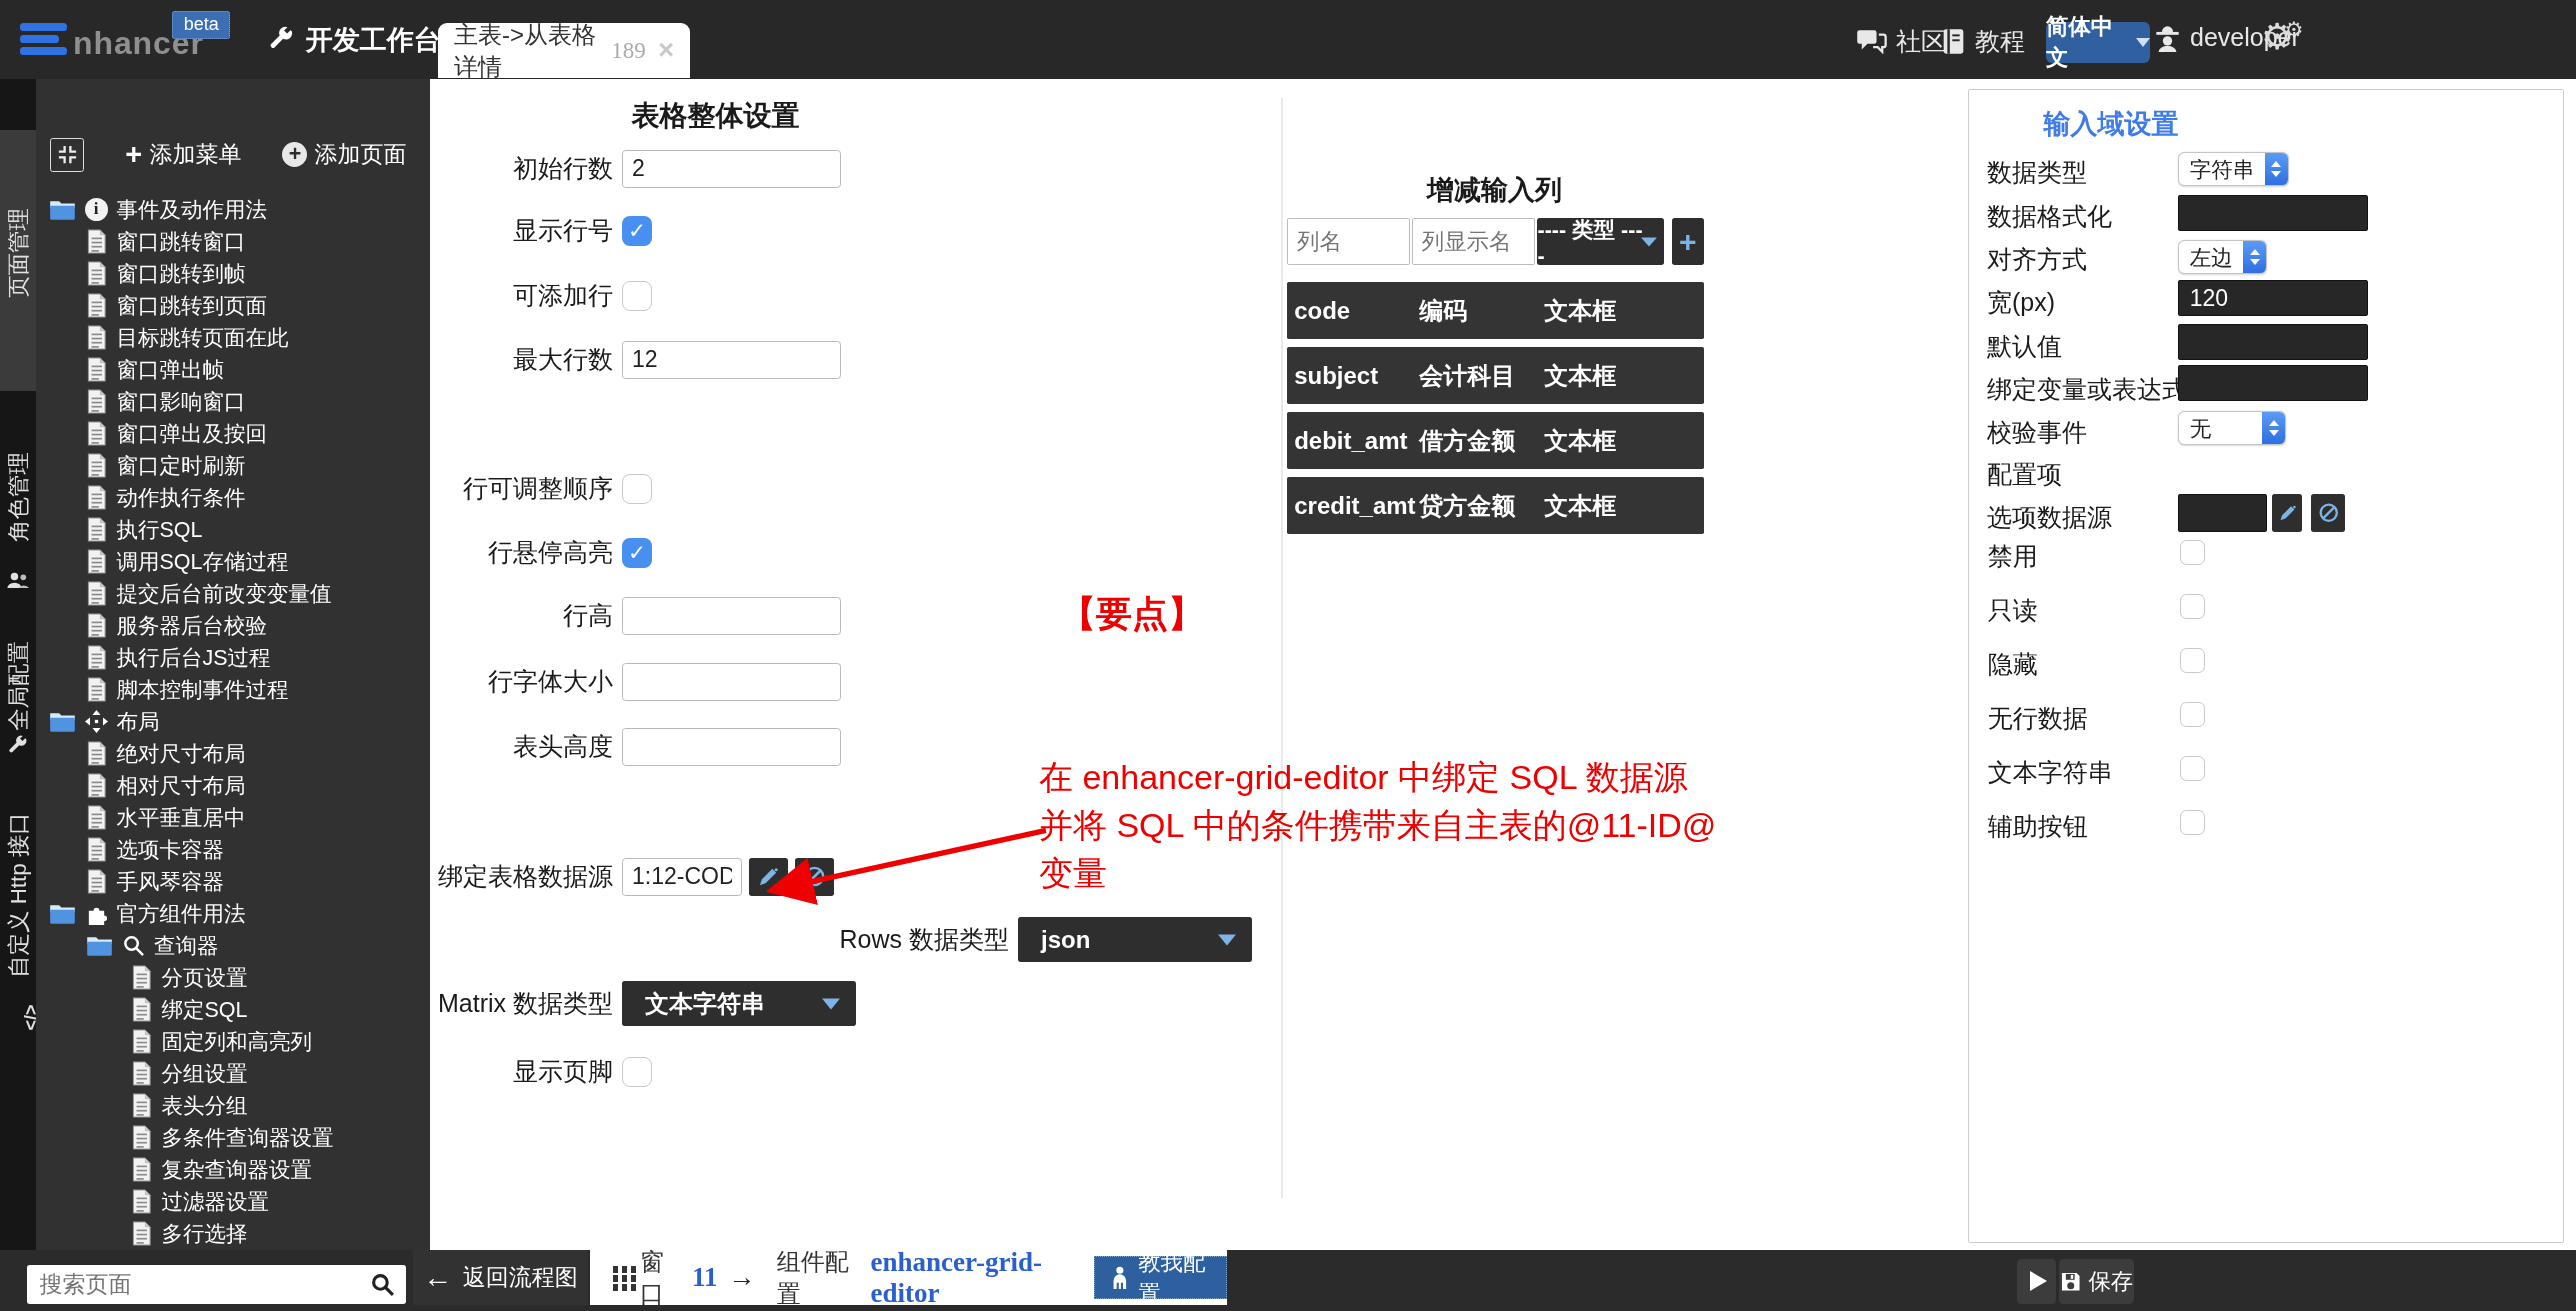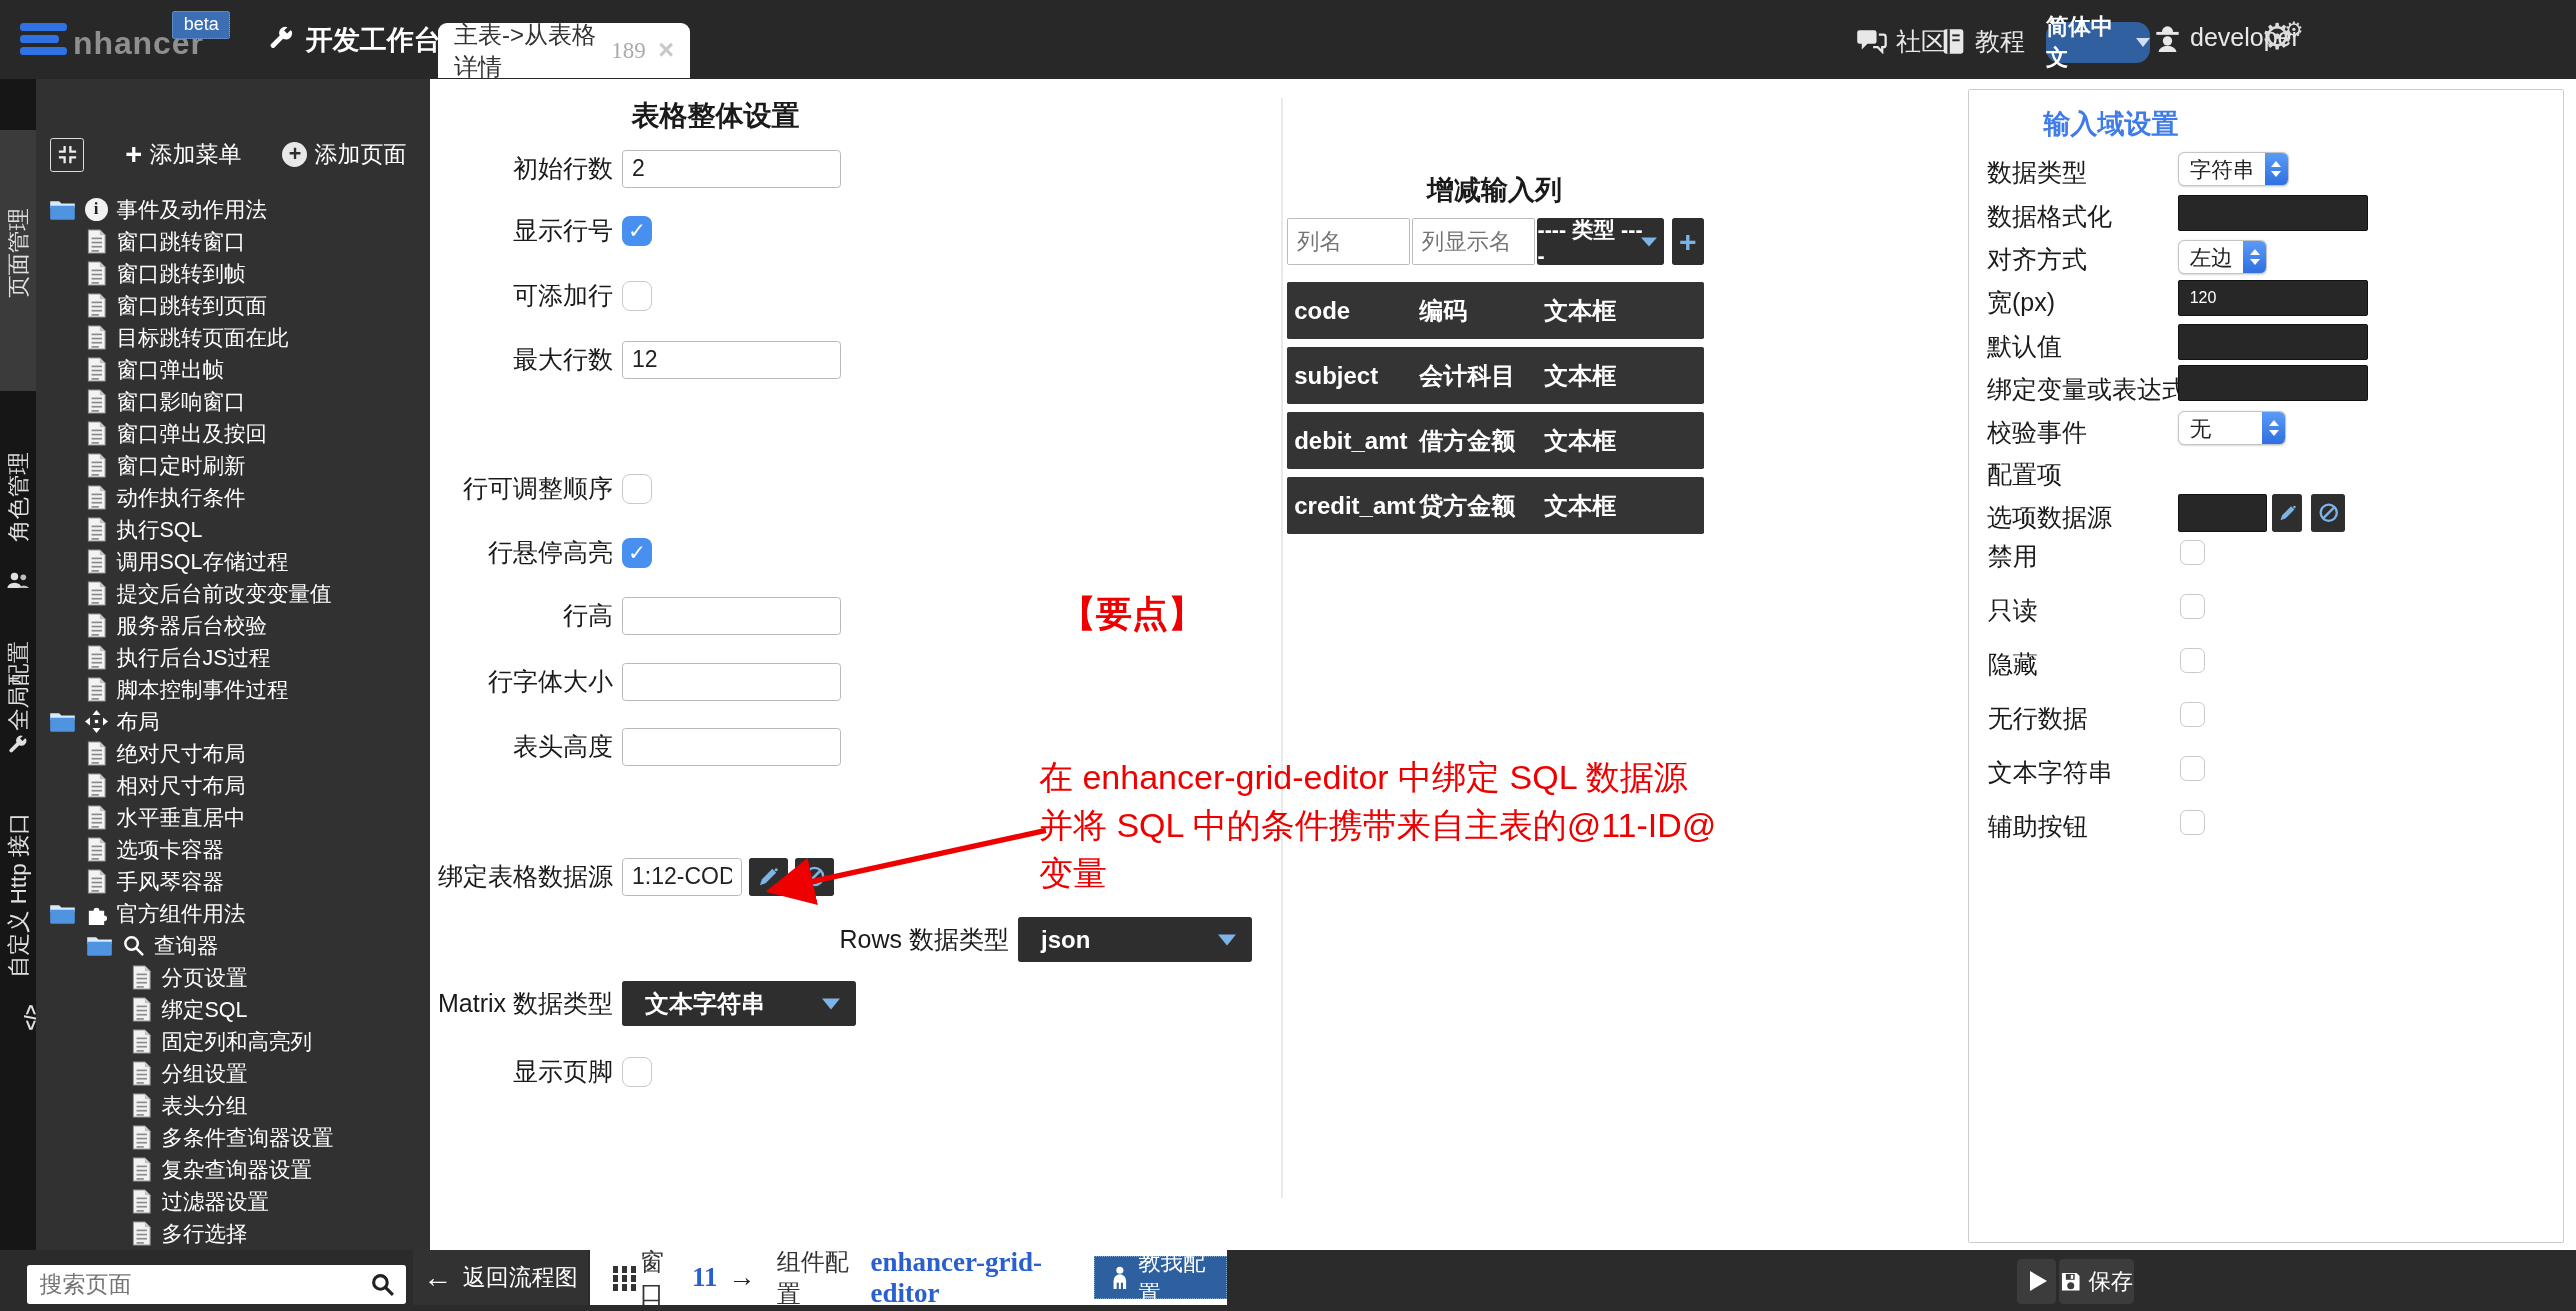--- a/index.html
+++ b/index.html
@@ -12,21 +12,21 @@
   #topbar{left:0;top:0;width:2576px;height:79px;background:#282828;}
   .logo-bar{position:absolute;left:19.7px;width:47px;height:8px;border-radius:3.6px;background:#2f72e4;}
   #logo-text{left:73px;top:25px;font-size:32px;font-weight:bold;color:#8f8f8f;letter-spacing:0.9px;}
   #beta-badge{left:172px;top:10.7px;padding:2.7px 10.7px;background:#3c6eb4;color:#fff;font-size:18px;border-radius:2.7px;border:0.9px dotted #7aa3d6;}
   #workbench{left:268px;top:21.5px;display:flex;align-items:center;gap:10.7px;color:#fff;font-size:27px;font-weight:bold;}
   #tab{left:438px;top:23px;width:252px;height:55px;background:#fff;border-radius:9px 9px 0 0;display:flex;align-items:center;padding:0 16px;box-sizing:border-box;}
   #tab .t-title{font-size:24px;color:#333;}
   #tab .t-badge{font-family:"Liberation Serif",serif;font-size:23px;color:#aaa;margin-left:7.2px;}
   #tab .t-close{font-size:27px;color:#c8c8c8;margin-left:12.5px;font-weight:bold;}
   .topright{display:flex;align-items:center;gap:9px;color:#e8e8e8;font-size:25px;}
-  #lang-btn{left:2046px;top:21.5px;width:104px;height:41px;background:#30609f;border-radius:14px;display:flex;align-items:center;justify-content:center;gap:9px;color:#fff;font-size:22.4px;font-weight:bold;}
+  #lang-btn{left:2046px;top:21.5px;width:104px;height:41px;background:#30609f;border-radius:6px;display:flex;align-items:center;justify-content:center;gap:9px;color:#fff;font-size:22.4px;font-weight:bold;}
   .caret{width:0;height:0;border-left:7.2px solid transparent;border-right:7.2px solid transparent;border-top:9px solid #cfe0f4;}
   #gears{left:2261px;top:16px;color:#dcdcdc;font-size:36px;font-family:"DejaVu Sans",sans-serif;}
   #gears .g2{font-size:21.5px;position:relative;left:-9px;top:-12.5px;}
 
   
   #rail{left:0;top:79px;width:36px;height:1233px;background:#161616;}
   #rail-collapse{left:5.4px;top:86px;color:#ddd;font-size:29px;font-weight:bold;}
   .rail-item{position:absolute;left:0;width:36px;}
   .rail-item.active{background:#3b3b3b;}
   .rail-rot{position:absolute;left:50%;top:47%;transform:translate(-50%,-50%) rotate(-90deg);white-space:nowrap;color:#e0e0e0;font-size:22.4px;}
@@ -97,21 +97,21 @@
   
   #rpanel{left:1968px;top:89px;width:596px;height:1154px;border:1.8px solid #ccc;border-radius:1.8px;background:#fff;box-sizing:border-box;}
   #rp-title{left:1977px;top:106px;width:268px;text-align:center;font-size:27px;font-weight:bold;color:#3f7ce8;}
   .rlab{position:absolute;left:1987px;font-size:25px;color:#1a1a1a;white-space:nowrap;}
   .rctl{position:absolute;left:2178px;}
   .macsel{display:inline-flex;align-items:center;height:32px;background:#fff;border:0.9px solid #c4c4c4;border-radius:6.3px;box-shadow:0 0.9px 1.8px rgba(0,0,0,.15);}
   .macsel .ms-text{font-size:21.5px;color:#222;padding:0 10.7px;}
   .macsel .ms-step{width:23px;height:32px;background:linear-gradient(#5a9bf8,#2f6fe0);border-radius:0 5.4px 5.4px 0;display:flex;flex-direction:column;align-items:center;justify-content:center;gap:3.6px;margin-left:auto;}
   .ms-up{width:0;height:0;border-left:5.4px solid transparent;border-right:5.4px solid transparent;border-bottom:6.3px solid #fff;}
   .ms-dn{width:0;height:0;border-left:5.4px solid transparent;border-right:5.4px solid transparent;border-top:6.3px solid #fff;}
-  .rdark{height:36px;background:#272727;border:0.9px solid #111;border-radius:1.8px;color:#fff;font-size:16px;display:flex;align-items:center;padding:0 10.7px;box-sizing:border-box;}
+  .rdark{height:36px;background:#272727;border:0.9px solid #111;border-radius:1.8px;color:#fff;font-size:23px;display:flex;align-items:center;padding:0 10.7px;box-sizing:border-box;}
   #rp-checks{left:1968px;top:540px;width:572px;}
   .rchk{position:relative;height:30px;margin-bottom:24px;}
   .rchk .rlab2{position:absolute;left:19.7px;font-size:25px;color:#1a1a1a;}
   .rchk .cb{position:absolute;left:212px;top:0;}
 
   
   #botbar{left:0;top:1250px;width:2576px;height:61px;background:#2b2b2b;}
   #back-block{left:413px;top:1250px;width:175px;height:55px;background:#323232;display:flex;align-items:center;justify-content:center;gap:10.7px;color:#fff;font-size:23px;}
   #crumb-panel{left:590px;top:1250px;width:637px;height:55px;background:#fff;display:flex;align-items:center;}
   .grid-ico{width:6.3px;height:6.3px;background:#333;box-shadow:9px 0 #333,18px 0 #333,0 9px #333,9px 9px #333,18px 9px #333,0 18px #333,9px 18px #333,18px 18px #333;margin:0 0 16px 23px;}

